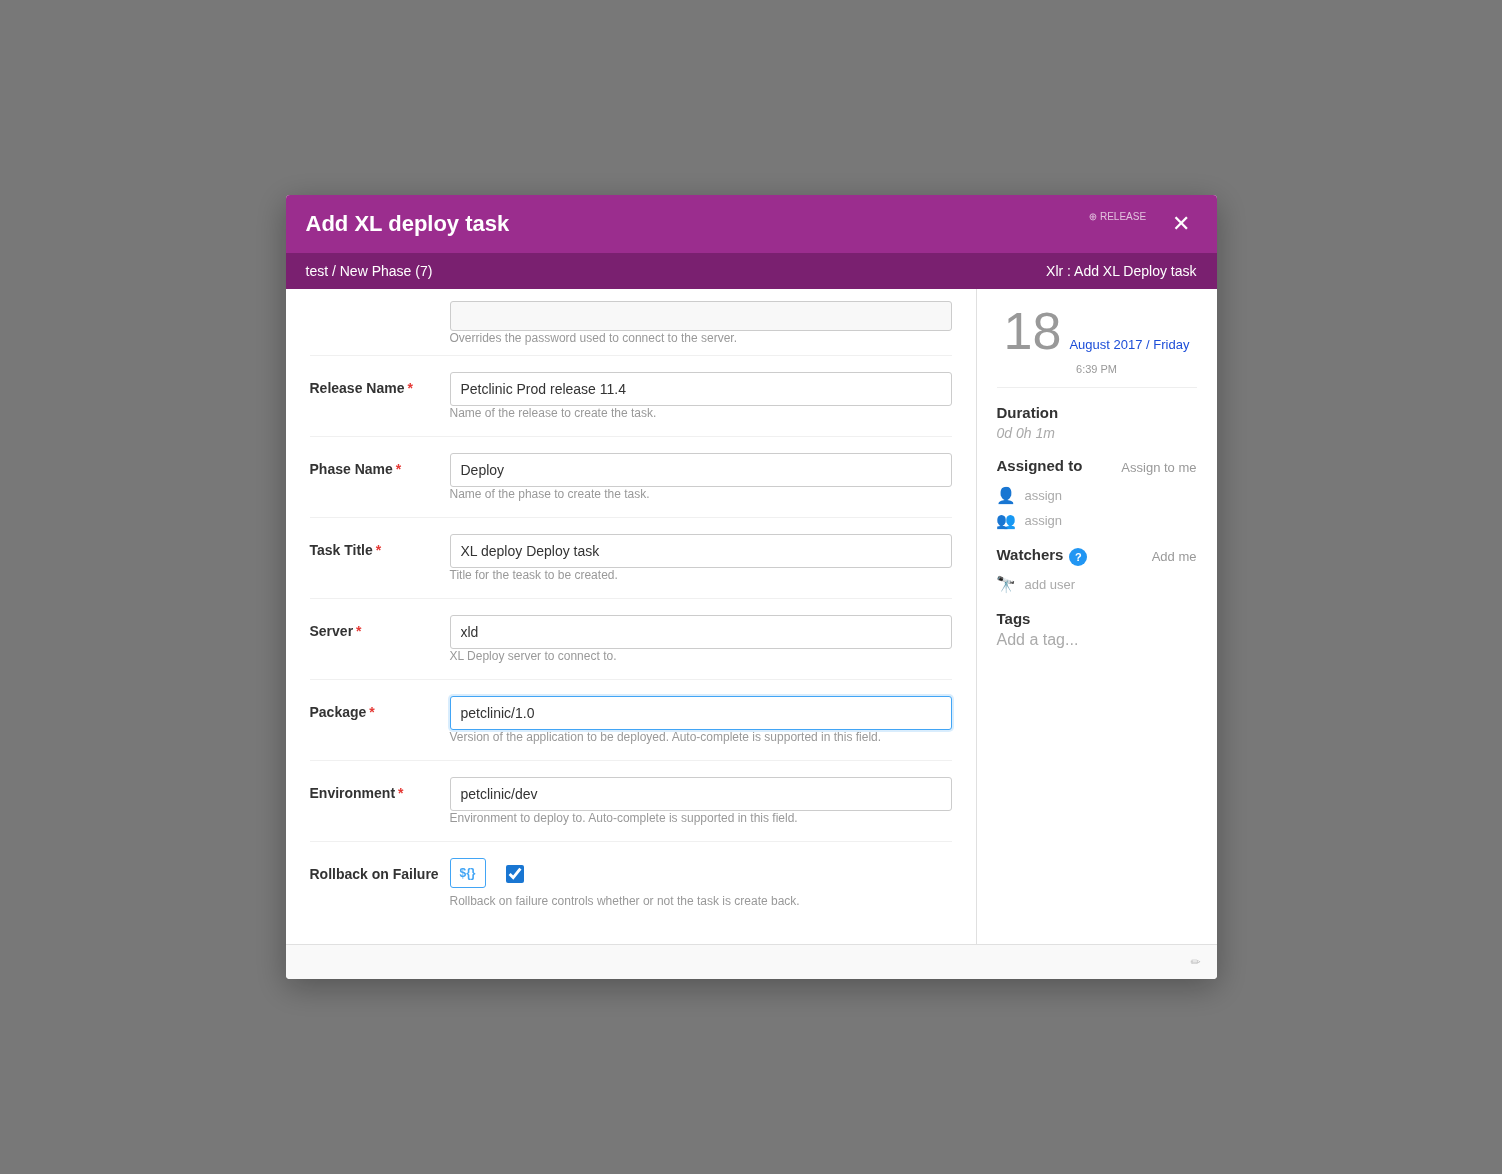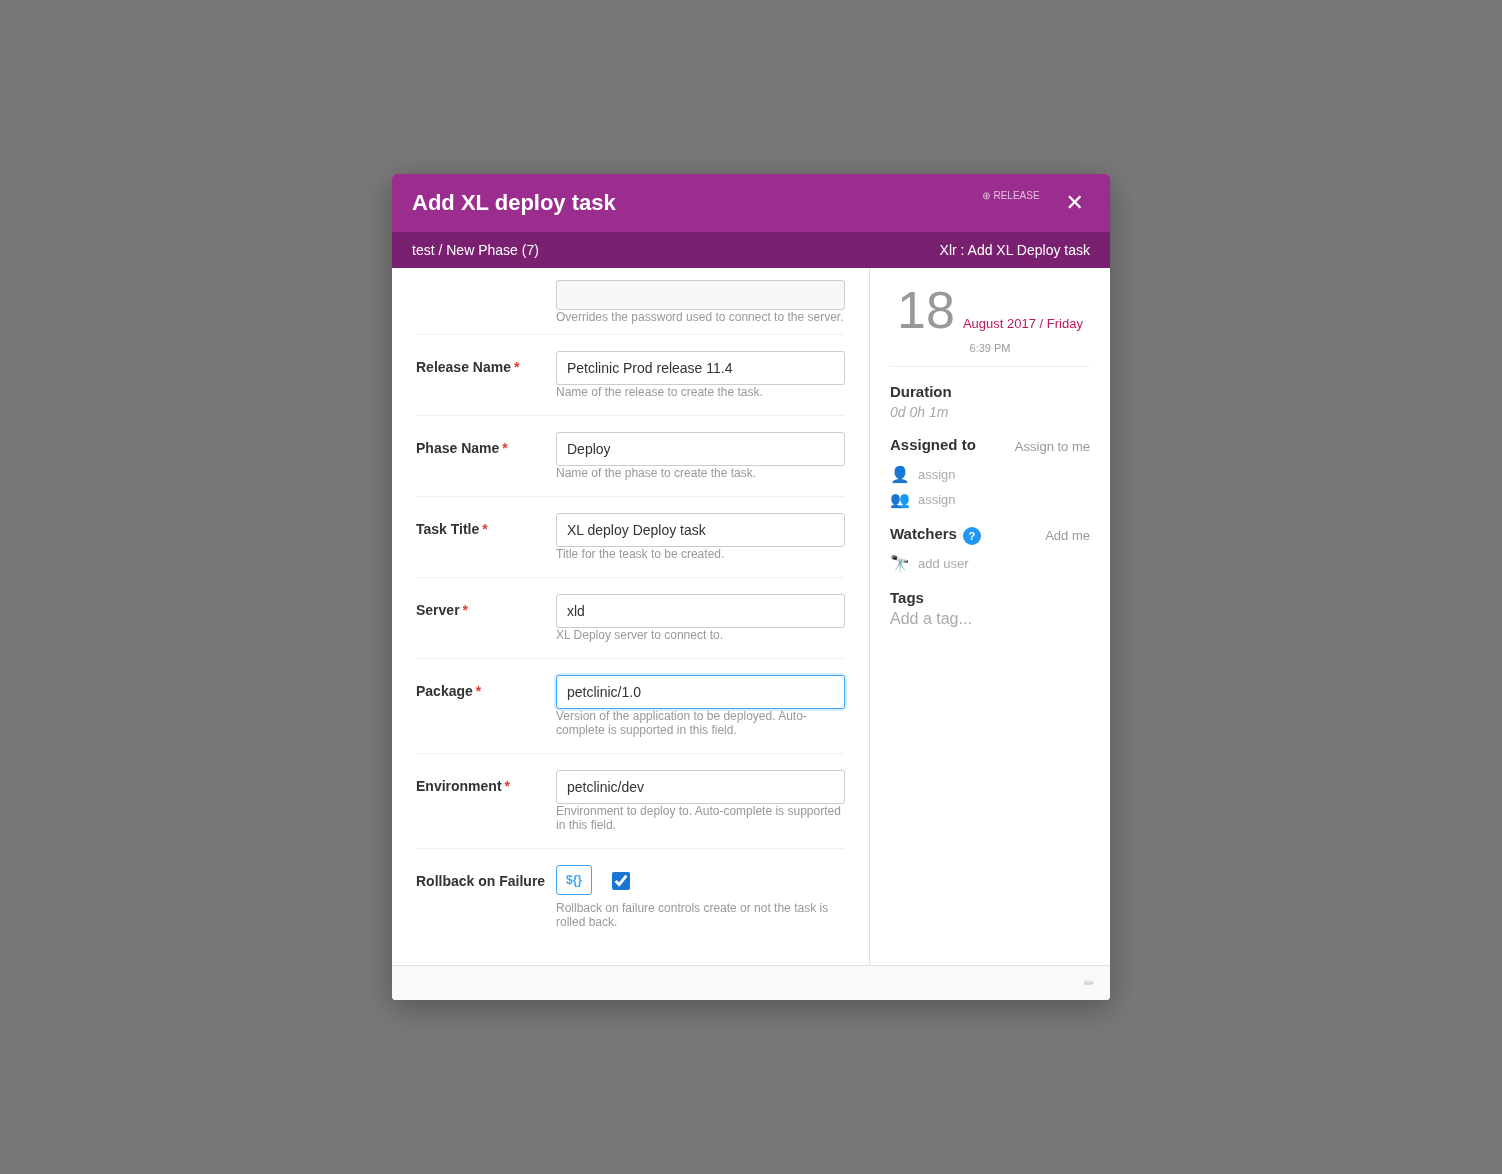--- a/index.html
+++ b/index.html
@@ -15,21 +15,21 @@
     .modal-overlay {
       background: rgba(0,0,0,0.5);
       position: fixed;
       inset: 0;
       display: flex;
       justify-content: center;
       align-items: center;
     }
     .modal {
       background: #fff;
-      width: 718px;
+      width: 931px;
       max-height: 940px;
       border-radius: 4px;
       overflow: hidden;
       display: flex;
       flex-direction: column;
       box-shadow: 0 8px 32px rgba(0,0,0,0.3);
     }
     .modal-header {
       background: #9b2d8e;
       color: #fff;
@@ -377,33 +377,33 @@
 
         <div class="checkbox-row">
           <div class="field-label">
             <span>Rollback on Failure</span>
           </div>
           <div class="field-content">
             <div style="display:flex;align-items:center;gap:10px;margin-bottom:6px">
               <button class="template-btn">${}</button>
               <input type="checkbox" checked="" style="">
             </div>
-            <div class="field-hint">Rollback on failure controls create or not the task is rolled back.</div>
+            <div class="field-hint">Rollback on failure controls whether or not the task is create back.</div>
           </div>
         </div>
 
       </div>
 
       <div class="modal-right">
 
         <div class="date-display">
           <div style="display:flex;align-items:baseline;justify-content:center;gap:8px">
             <span class="date-day">18</span>
             <div>
-              <div style="font-size:13px;color:#be185d;text-align:left;margin-top:18px;">August 2017 / Friday</div>
+              <div style="font-size:13px;color:#1d4ed8;text-align:left;margin-top:18px;">August 2017 / Friday</div>
             </div>
           </div>
           <div class="date-time">6:39 PM</div>
         </div>
 
         <div class="right-section">
           <div class="right-section-title">Duration</div>
           <div class="duration-value">0d 0h 1m</div>
         </div>
 

